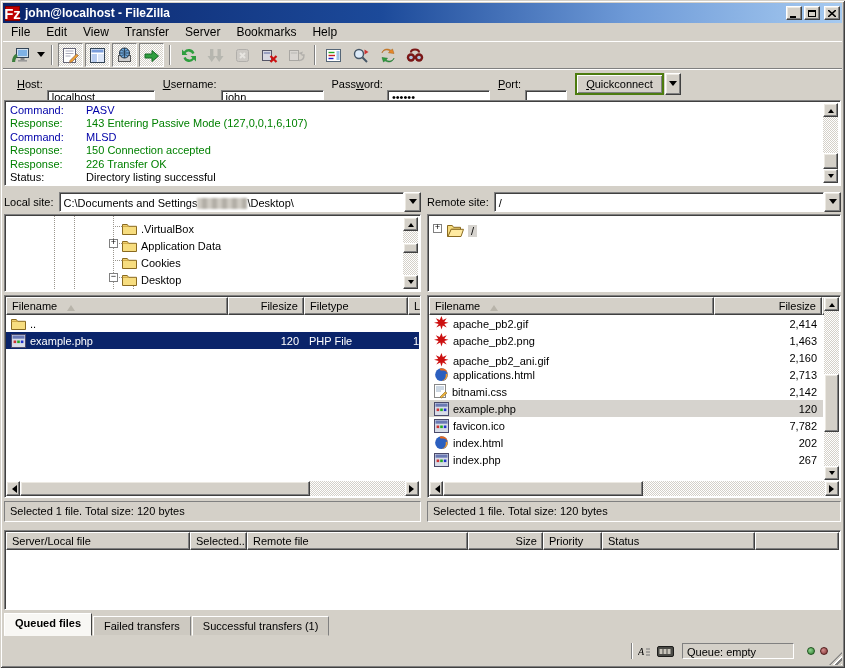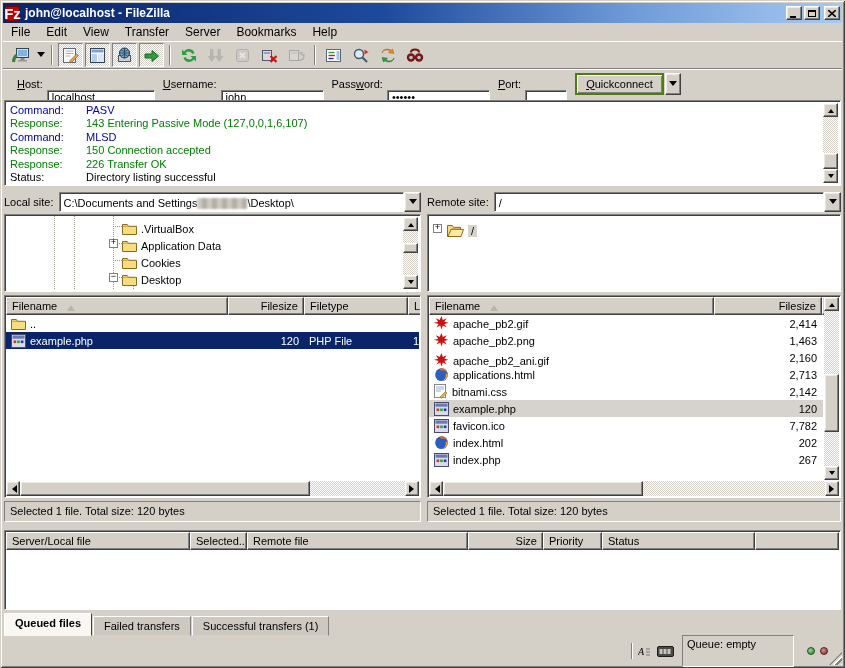--- a/index.html
+++ b/index.html
@@ -98,21 +98,21 @@
   .queuepanel { position:absolute; left:4px; top:530px; width:837px; height:80px; background:#fff;
     border:1px solid; border-color:#808080 #fff #fff #808080; box-shadow:inset 1px 1px 0 #404040; overflow:hidden; }
   .tabs { position:absolute; left:4px; top:612px; height:24px; display:flex; align-items:flex-end; }
   .tab { height:20px; padding:3px 10px 0; background:#cdc9c1; border:1px solid;
     border-color:#fff #808080 #d4d0c8 #fff; margin-right:1px; white-space:nowrap; }
   .tab.active { height:23px; background:#f8f7f4; font-weight:bold; border-color:#fff #404040 #f8f7f4 #fff; }
   
   .statusbar { position:absolute; left:3px; top:638px; width:839px; height:26px;
     display:flex; align-items:center; justify-content:flex-end; padding-right:14px; }
   .sb-sep { width:0;height:16px;border-left:1px solid #808080;border-right:1px solid #fff;margin:0 5px; }
-  .queue-status { width:112px; height:32px; background:#d4d0c8; border:1px solid;
+  .queue-status { width:112px; height:16px; background:#d4d0c8; border:1px solid;
     border-color:#808080 #fff #fff #808080; padding:2px 4px; margin:0 8px; white-space:nowrap; }
   .led { width:8px; height:8px; border-radius:50%; margin-left:5px; }
   .led-green { background:radial-gradient(circle at 35% 35%, #8fd48f, #2e7d2e); border:1px solid #1d521d; }
   .led-red   { background:radial-gradient(circle at 35% 35%, #d48f8f, #7d2e2e); border:1px solid #521d1d; }
   .grip { position:absolute; right:3px; bottom:3px; width:13px; height:13px;
     background:repeating-linear-gradient(135deg, transparent 0 2px, #fff 2px 3px, #808080 3px 5px);
     clip-path:polygon(100% 0,100% 100%,0 100%); }
 </style>
 </head>
 <body>

